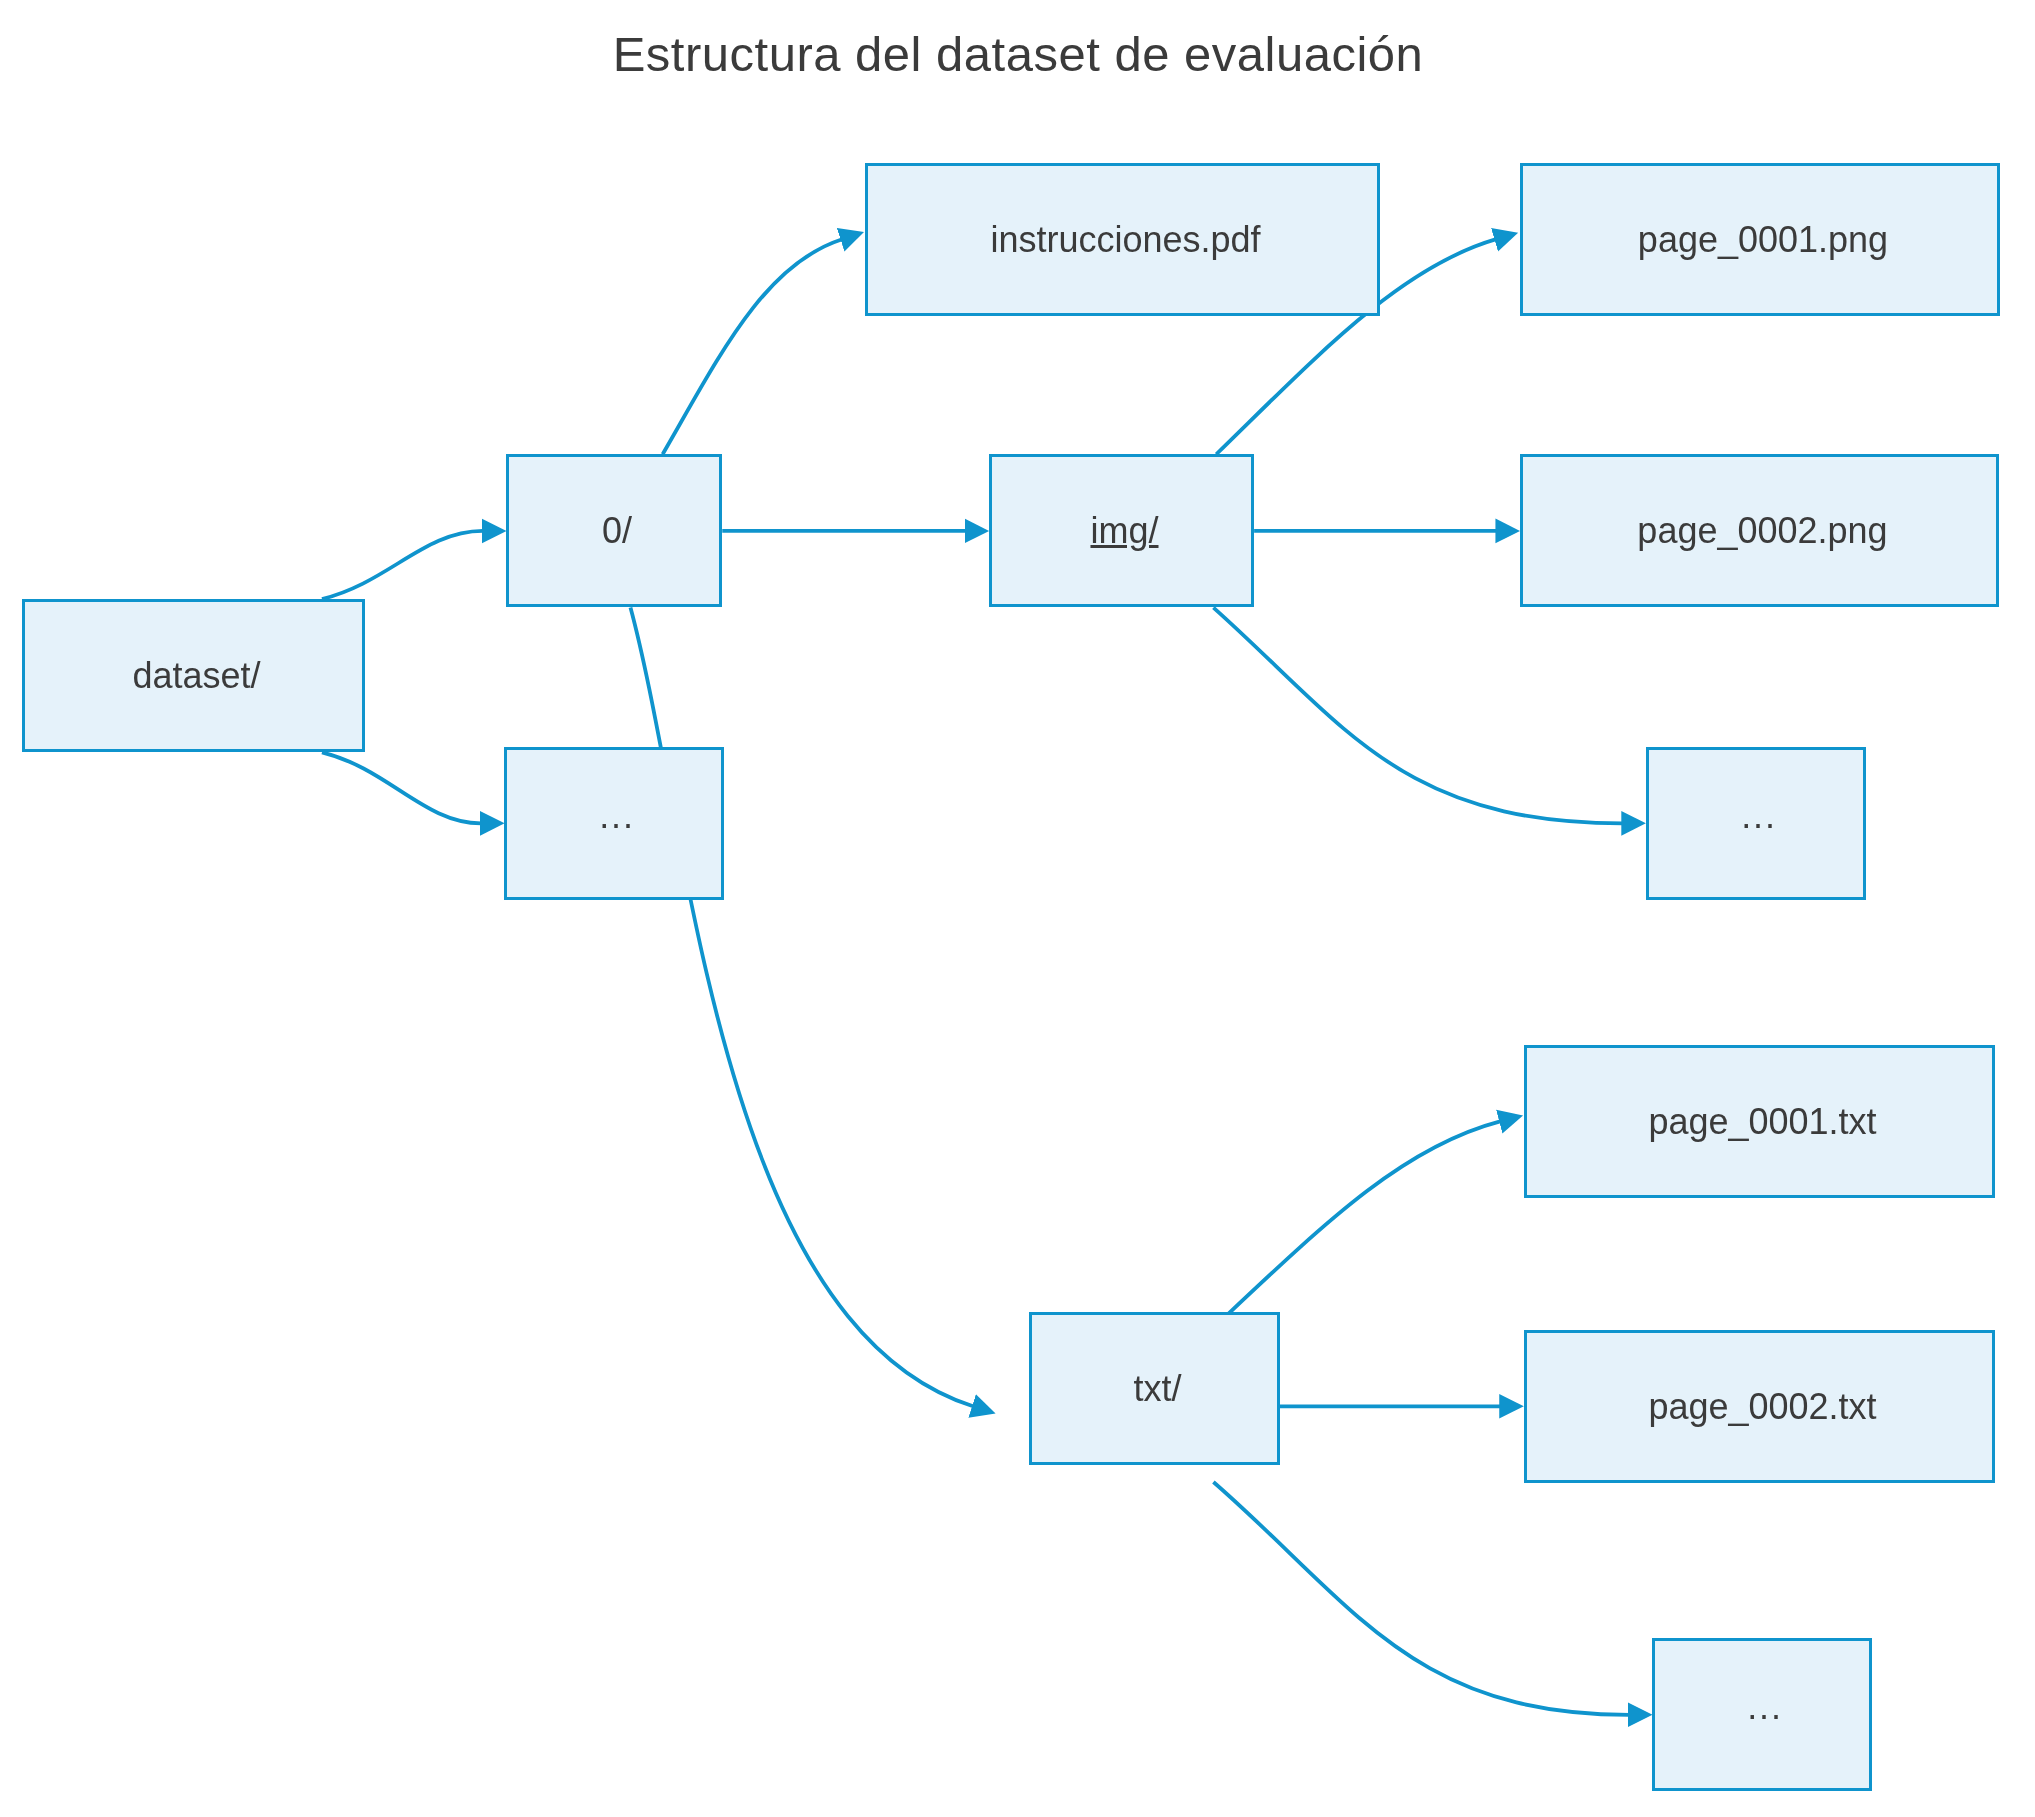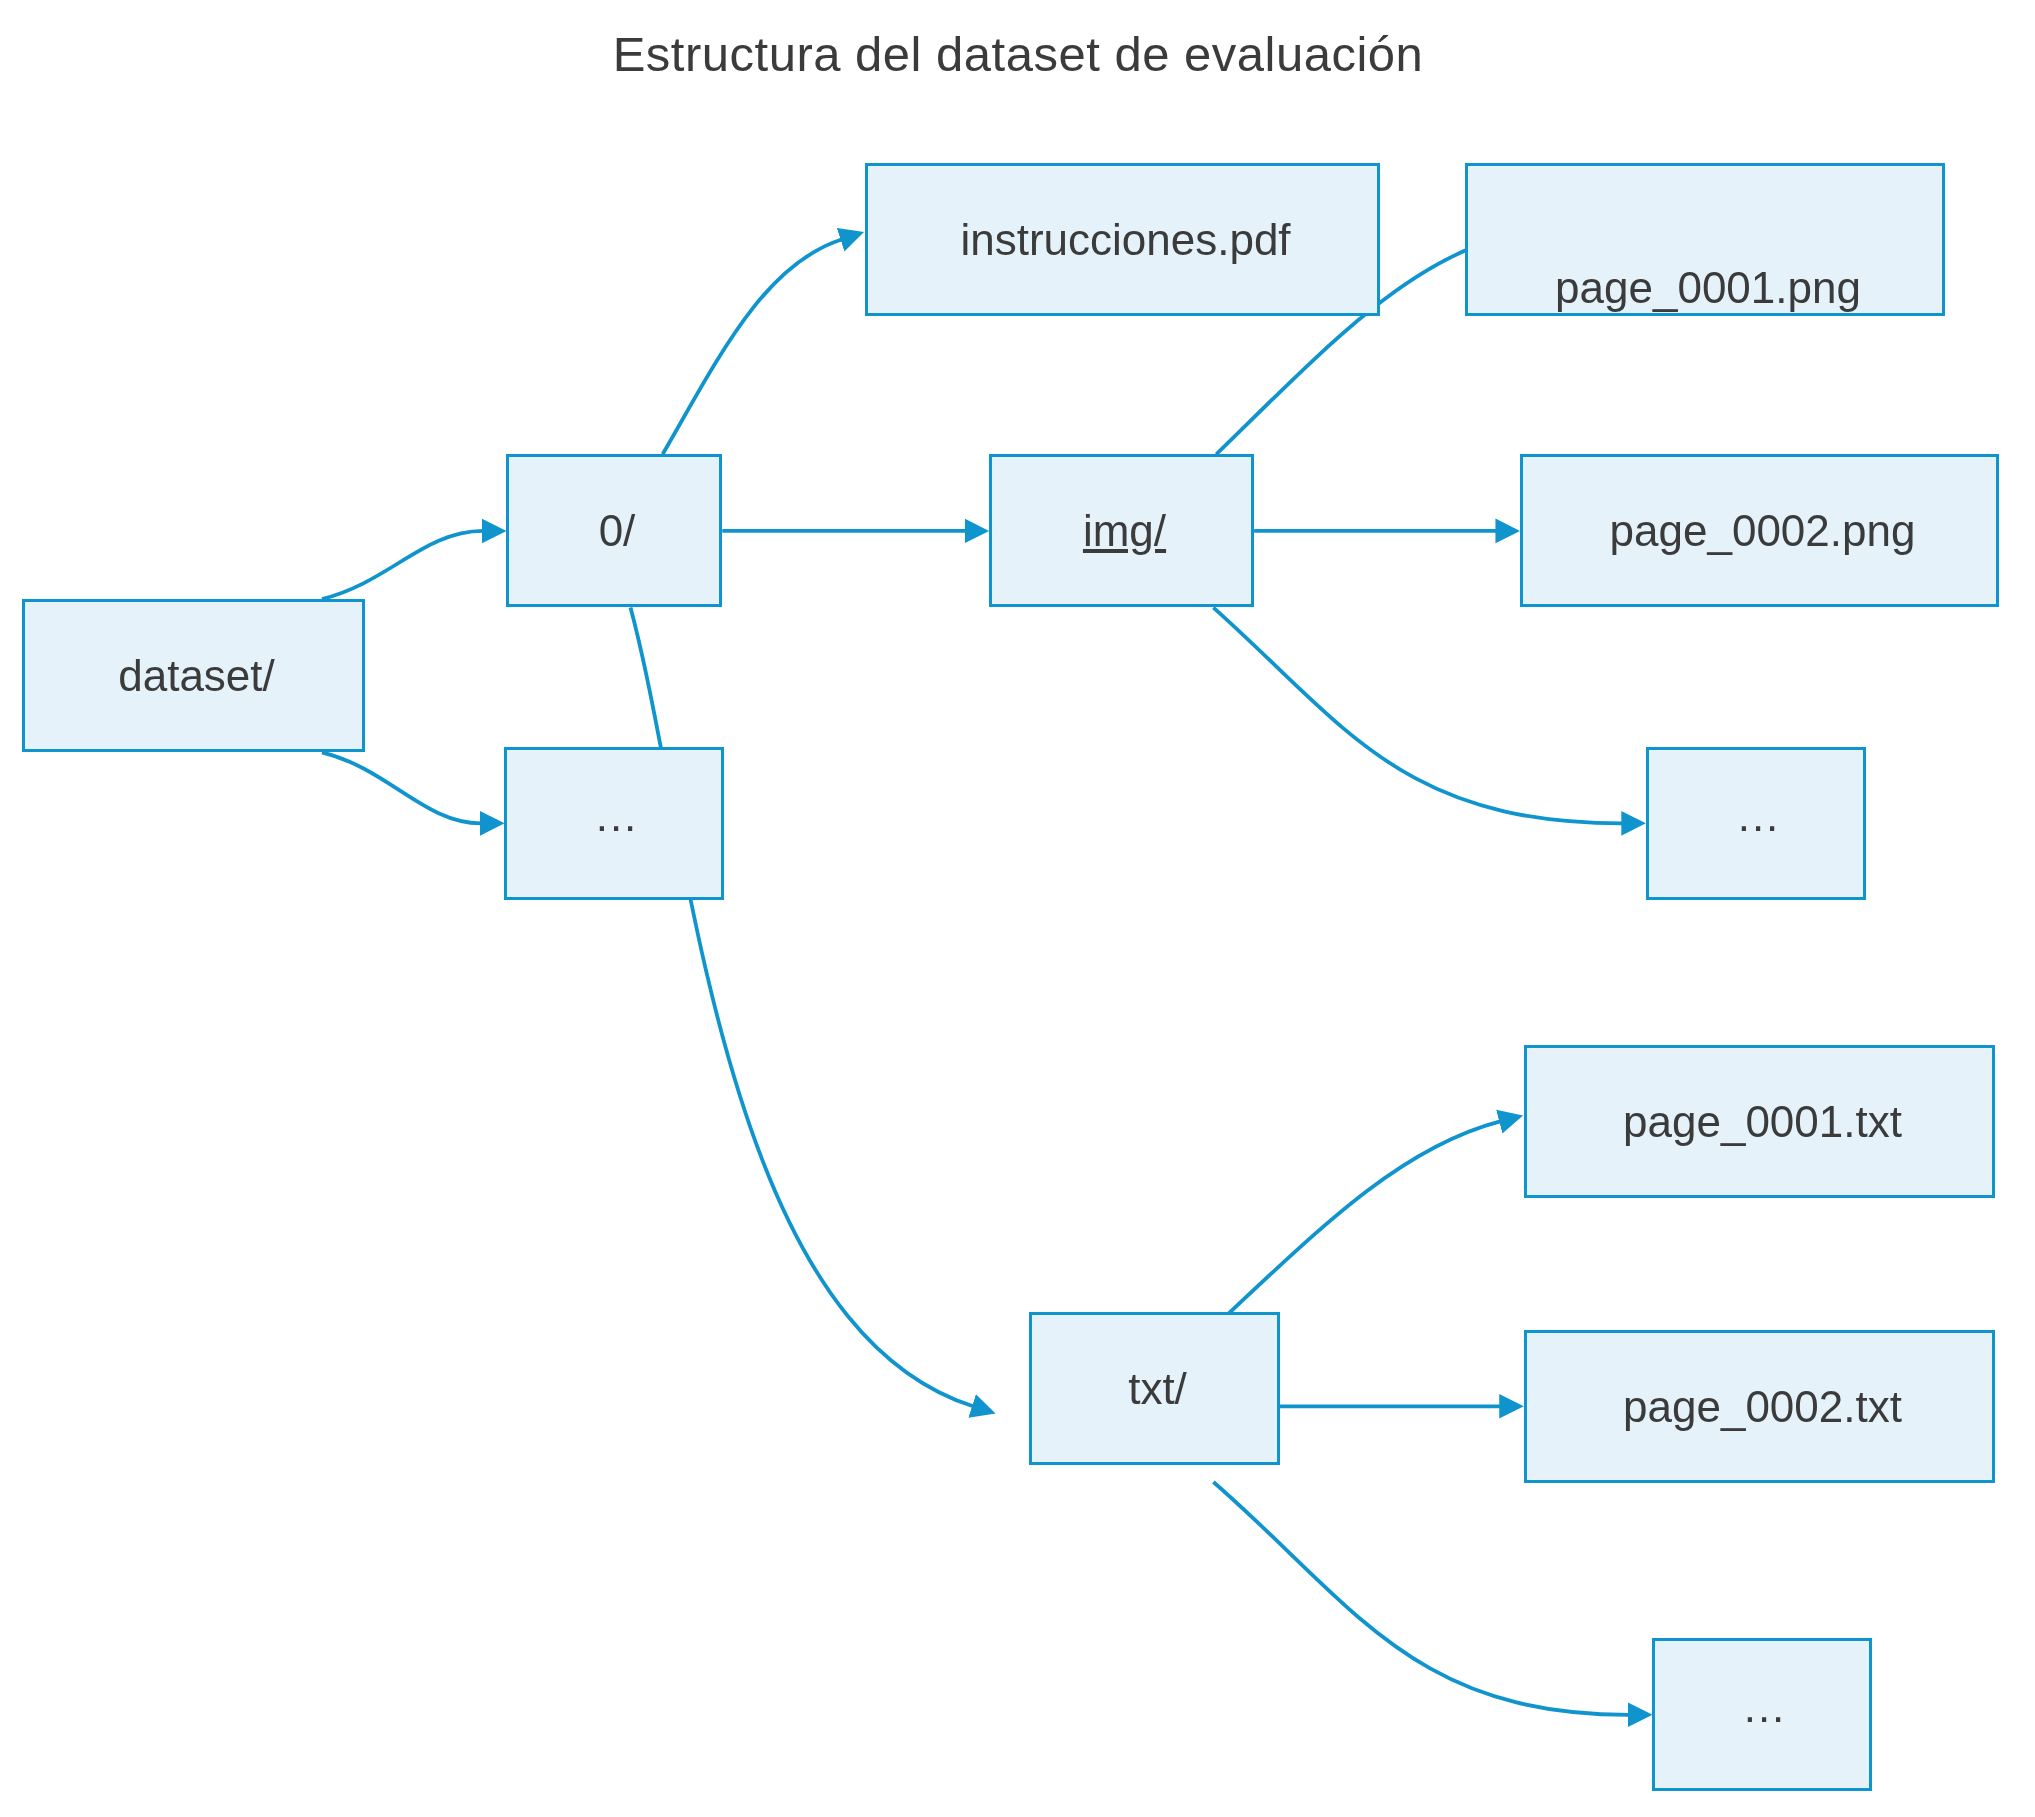--- a/index.html
+++ b/index.html
@@ -40,21 +40,21 @@
   svg.edges .arrowhead{ fill:var(--edge); }
   .node{
     position:absolute;
     z-index:2;
     background:var(--node-fill);
     border:3.3px solid var(--node-border);
     display:flex;
     align-items:center;
     justify-content:center;
     color:var(--text);
-    font-size:44px;
+    font-size:36px;
     white-space:nowrap;
     padding-left:6px;
   }
   .node.dots span{ transform:translateY(-7.6px); letter-spacing:1.9px; }
 </style>
 </head>
 <body>
 
 <div class="canvas">
 
@@ -96,21 +96,21 @@
   </div>
 
   <div class="node" style="left:989px;top:454px;width:265px;height:153px;text-decoration:underline;">
     <span>img/</span>
   </div>
 
   <div class="node" style="left:997px;top:1312px;width:251px;height:153px;margin-left:32px;">
     <span>txt/</span>
   </div>
 
-  <div class="node" style="left:1465px;top:163px;width:480px;height:153px;align-items:flex-end;">
+  <div class="node" style="left:1520px;top:163px;width:480px;height:153px;">
     <span>page_0001.png</span>
   </div>
 
   <div class="node" style="left:1520px;top:454px;width:479px;height:153px;">
     <span>page_0002.png</span>
   </div>
 
   <div class="node dots" style="left:1646px;top:747px;width:220px;height:153px;">
     <span>...</span>
   </div>

